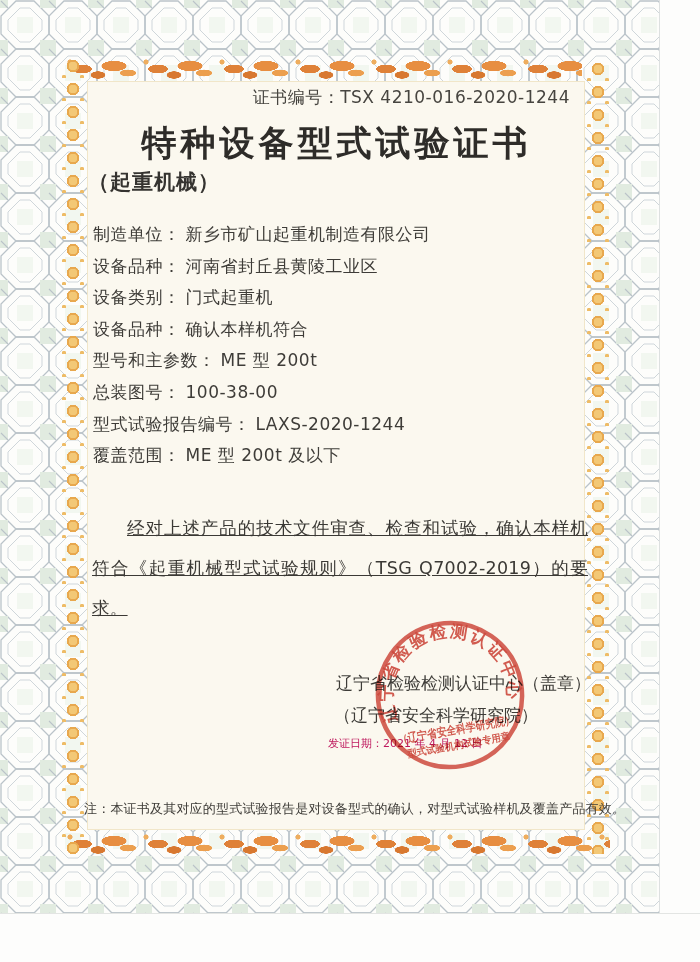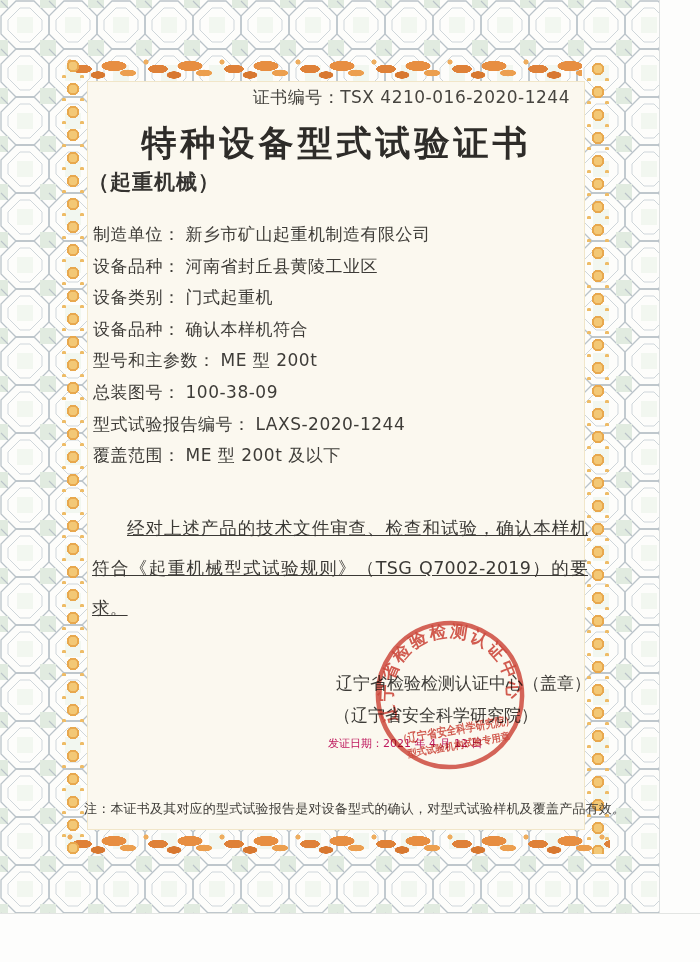--- a/index.html
+++ b/index.html
@@ -429,21 +429,21 @@
     <div class="field-row">
       <span class="field-label">设备类别：</span><span class="field-value">门式起重机</span>
     </div>
     <div class="field-row">
       <span class="field-label">设备品种：</span><span class="field-value">确认本样机符合</span>
     </div>
     <div class="field-row">
       <span class="field-label">型号和主参数：</span><span class="field-value">ME 型 200t</span>
     </div>
     <div class="field-row">
-      <span class="field-label">总装图号：</span><span class="field-value">100-38-09</span>
+      <span class="field-label">总装图号：</span><span class="field-value">100-38-00</span>
     </div>
     <div class="field-row">
       <span class="field-label">型式试验报告编号：</span><span class="field-value">LAXS-2020-1244</span>
     </div>
     <div class="field-row">
       <span class="field-label">覆盖范围：</span><span class="field-value">ME 型 200t 及以下</span>
     </div>
   </div>
 
   <div class="statement">经对上述产品的技术文件审查、检查和试验，确认本样机符合《起重机械型式试验规则》（TSG Q7002-2019）的要求。</div>

